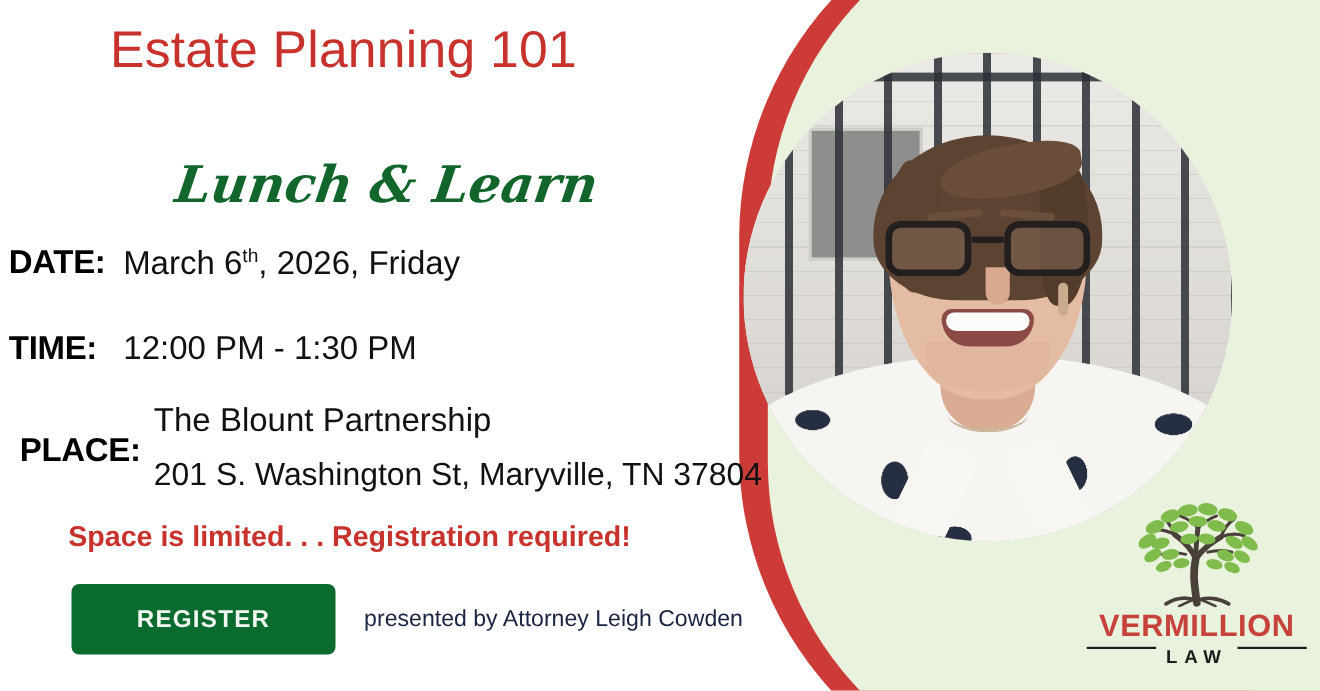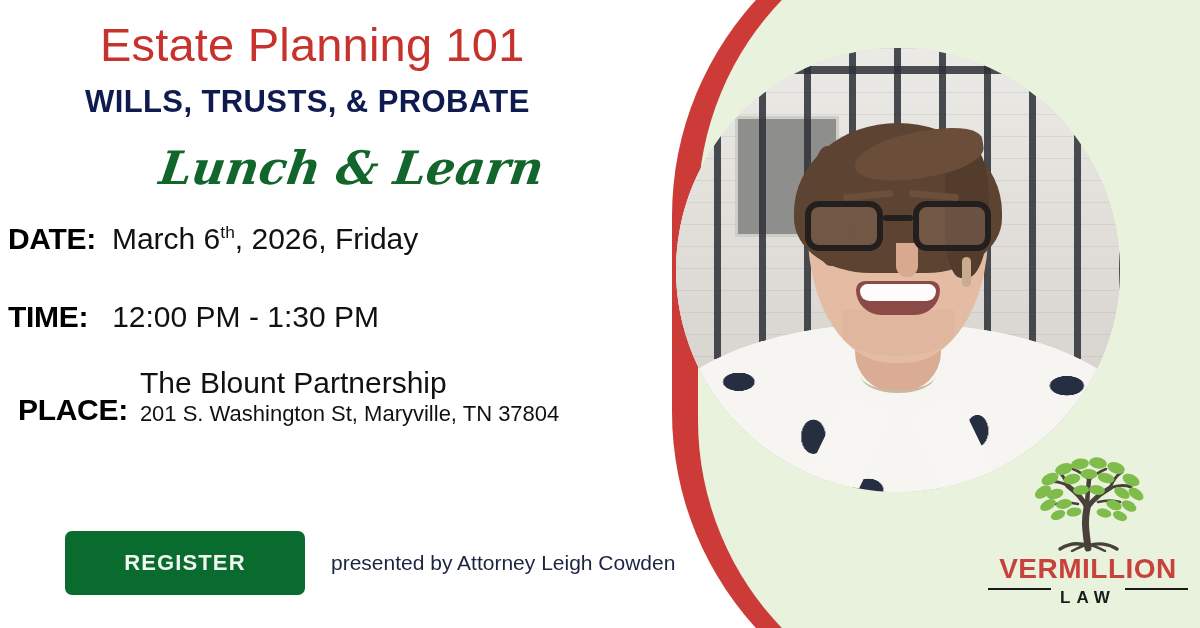--- a/index.html
+++ b/index.html
@@ -232,23 +232,23 @@
     font-size:30px; font-weight:bold; color:#000000; letter-spacing:-.3px;
   }
   .row .val {
     font-size:30px; font-weight:400; color:#111111;
   }
   .row-date  { left:8px;  top:222px; }
   .row-date .val { margin-left:16px; }
   .row-time  { left:8px;  top:300px; }
   .row-time .val { margin-left:24px; }
   .row-place { left:18px; top:366px; align-items:flex-start; }
-  .place-block { margin-left:12px; display:flex; flex-direction:column; }
+  .place-block { margin-left:12px; display:flex; flex-direction:column;gap:14px; }
   .place-line1 { font-size:30px; color:#111111; line-height:1.1; }
-  .place-line2 { font-size:22px; color:#111111; line-height:1.35; }
+  .place-line2 { font-size:29px; color:#111111; line-height:1.35; }
   .row-place .lbl { margin-top:27px; }
   sup { font-size:.58em; vertical-align:super; }
 
   .limited {
     position:absolute; left:62px; top:472px;
     font-size:26px; font-weight:bold; color:#c8322c; white-space:nowrap;
   }
 
   .register-btn {
     position:absolute; left:65px; top:531px;
@@ -322,21 +322,20 @@
         <div class="p-teeth"></div>
       </div>
       <div class="p-earring"></div>
     </div>
   </div>
 
   <div class="content">
 
     <div class="title">Estate Planning 101</div>
 
-    <div class="subtitle">WILLS, TRUSTS, &amp; PROBATE</div>
 
     <div class="script">Lunch &amp; Learn</div>
 
     <div class="row row-date">
       <span class="lbl">DATE:</span>
       <span class="val"><span>March 6</span><sup>th</sup><span>, 2026, Friday</span></span>
     </div>
 
     <div class="row row-time">
       <span class="lbl">TIME:</span>
@@ -344,20 +343,21 @@
     </div>
 
     <div class="row row-place">
       <span class="lbl">PLACE:</span>
       <span class="place-block">
         <span class="place-line1">The Blount Partnership</span>
         <span class="place-line2">201 S. Washington St, Maryville, TN 37804</span>
       </span>
     </div>
 
+    <div class="limited">Space is limited. . . Registration required!</div>
 
     <button class="register-btn">REGISTER</button>
 
     <div class="presented">presented by Attorney Leigh Cowden</div>
   </div>
 
   <div class="logo">
     <svg width="200" height="100" viewBox="0 0 200 100">
       <g stroke="#4a403a" fill="none" stroke-linecap="round">
         <path d="M100 96 C 98 80, 96 70, 99 56" stroke-width="7"></path>

